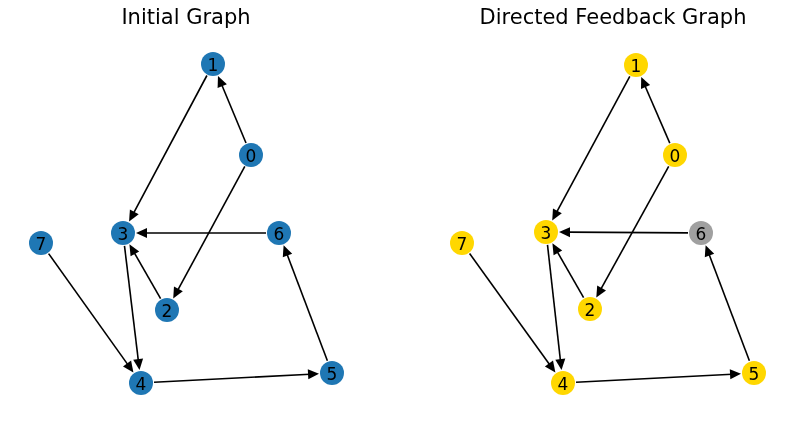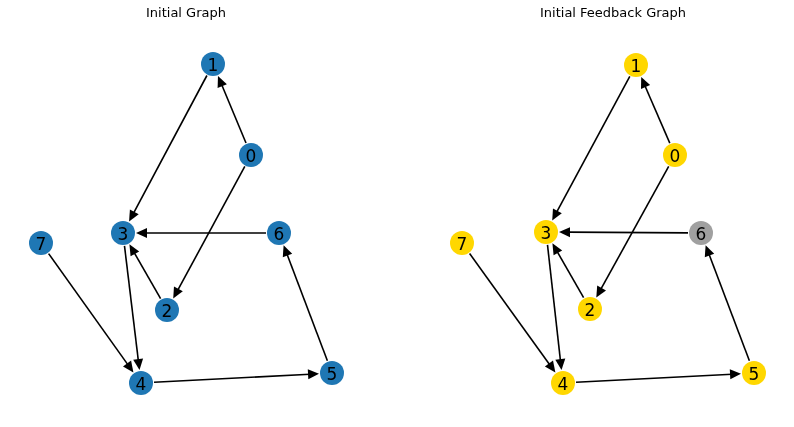--- a/index.html
+++ b/index.html
@@ -12,32 +12,32 @@
     position: relative;
     width: 794px;
     height: 427px;
     background: #ffffff;
     overflow: hidden;
   }
   .panel-title {
     position: absolute;
     top: 5px;
     transform: translateX(-50%);
-    font-size: 13px;
+    font-size: 21px;
     color: #000000;
     white-space: nowrap;
   }
   svg { position: absolute; left: 0; top: 0; }
 </style>
 </head>
 <body>
 
 <div class="figure">
   <div class="panel-title" id="title-left" style="left: 186px;">Initial Graph</div>
-  <div class="panel-title" id="title-right" style="left: 613px;">Initial Feedback Graph</div>
+  <div class="panel-title" id="title-right" style="left: 613px;">Directed Feedback Graph</div>
   <svg id="graph-svg" width="794" height="427">
       <g>
         <line x1="246.0" y1="143.0" x2="221.5" y2="84.3" stroke="#000000" stroke-width="1.6"></line>
         <polygon points="218.0,76.0 226.9,84.2 217.6,88.1" fill="#000000"></polygon>
         <line x1="244.8" y1="166.4" x2="177.5" y2="290.7" stroke="#000000" stroke-width="1.6"></line>
         <polygon points="173.2,298.6 174.0,286.5 182.8,291.3" fill="#000000"></polygon>
         <line x1="206.9" y1="75.5" x2="133.3" y2="213.6" stroke="#000000" stroke-width="1.6"></line>
         <polygon points="129.1,221.5 129.9,209.5 138.7,214.2" fill="#000000"></polygon>
         <line x1="160.6" y1="298.7" x2="133.9" y2="252.1" stroke="#000000" stroke-width="1.6"></line>
         <polygon points="129.4,244.3 139.2,251.4 130.6,256.3" fill="#000000"></polygon>

